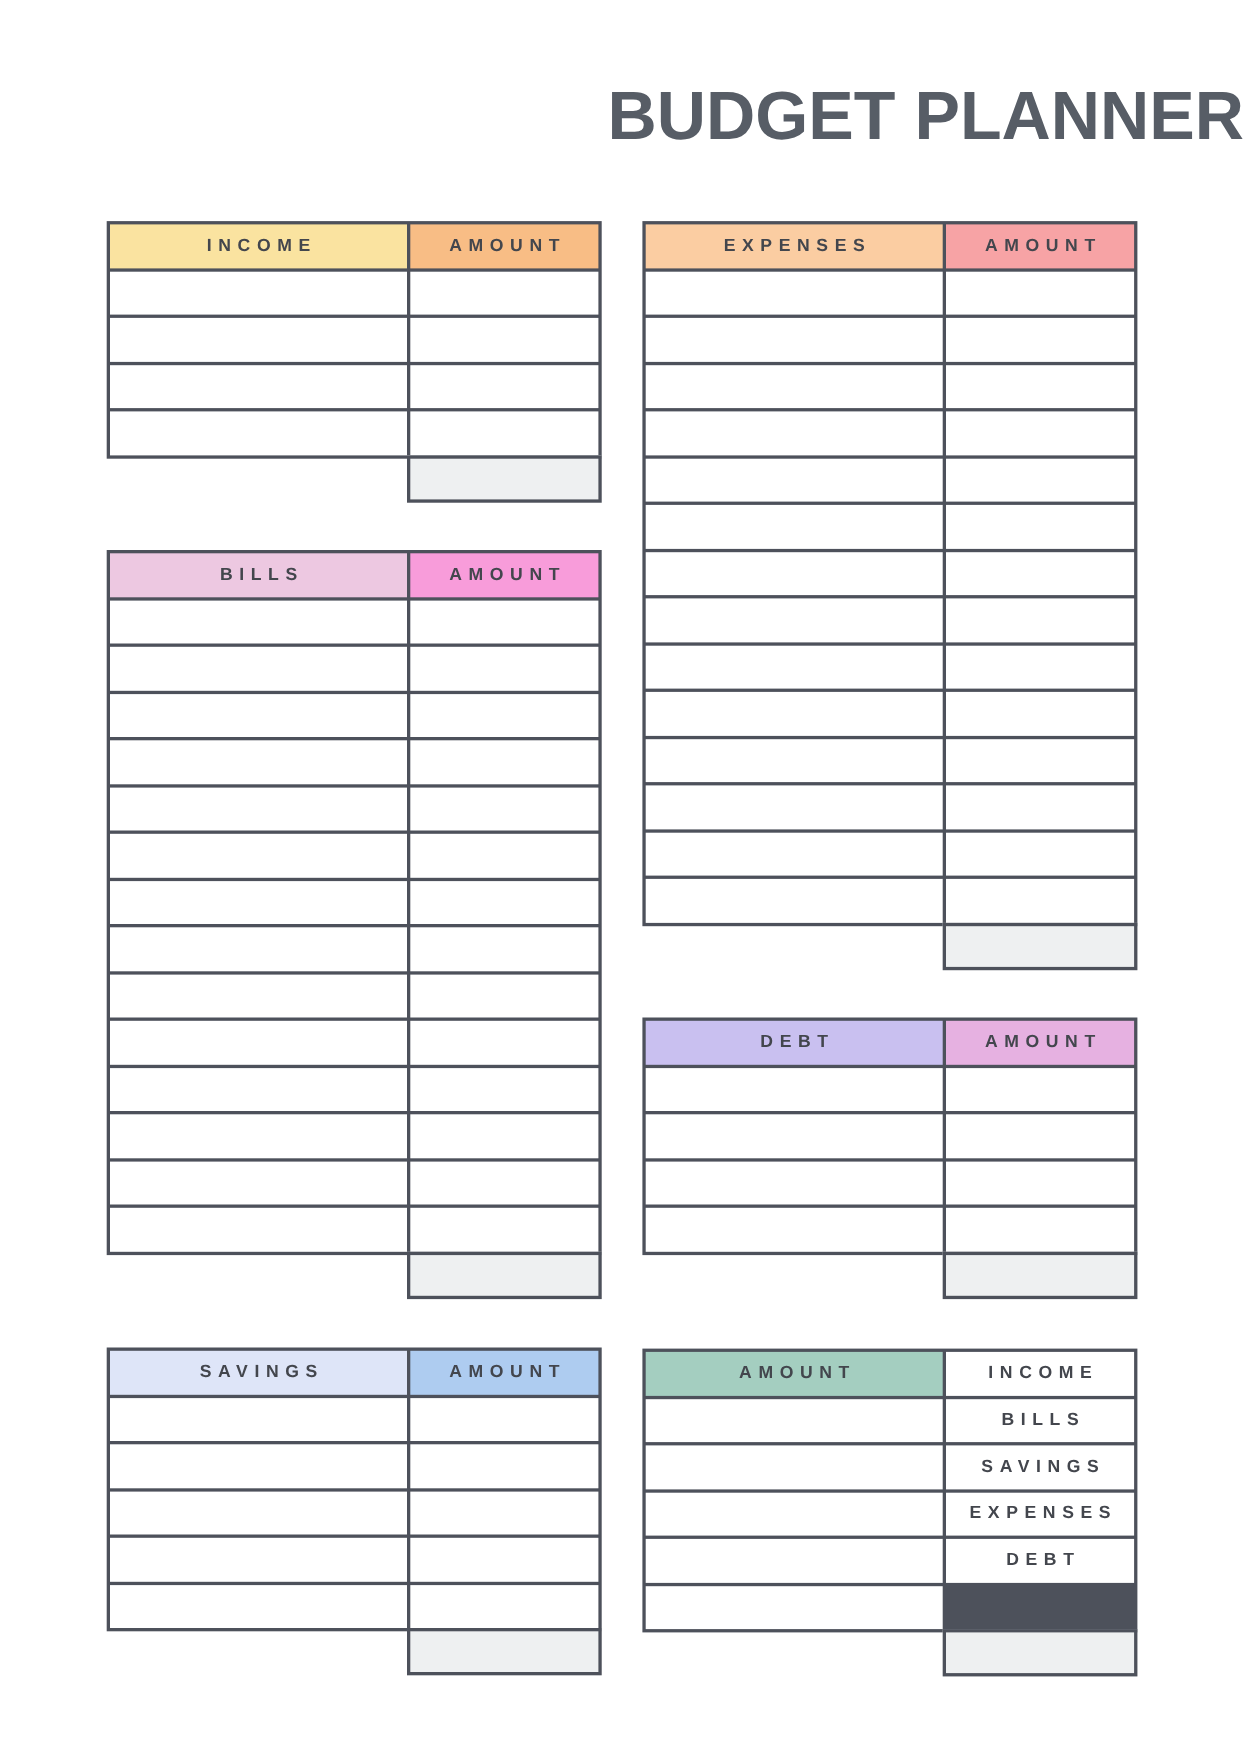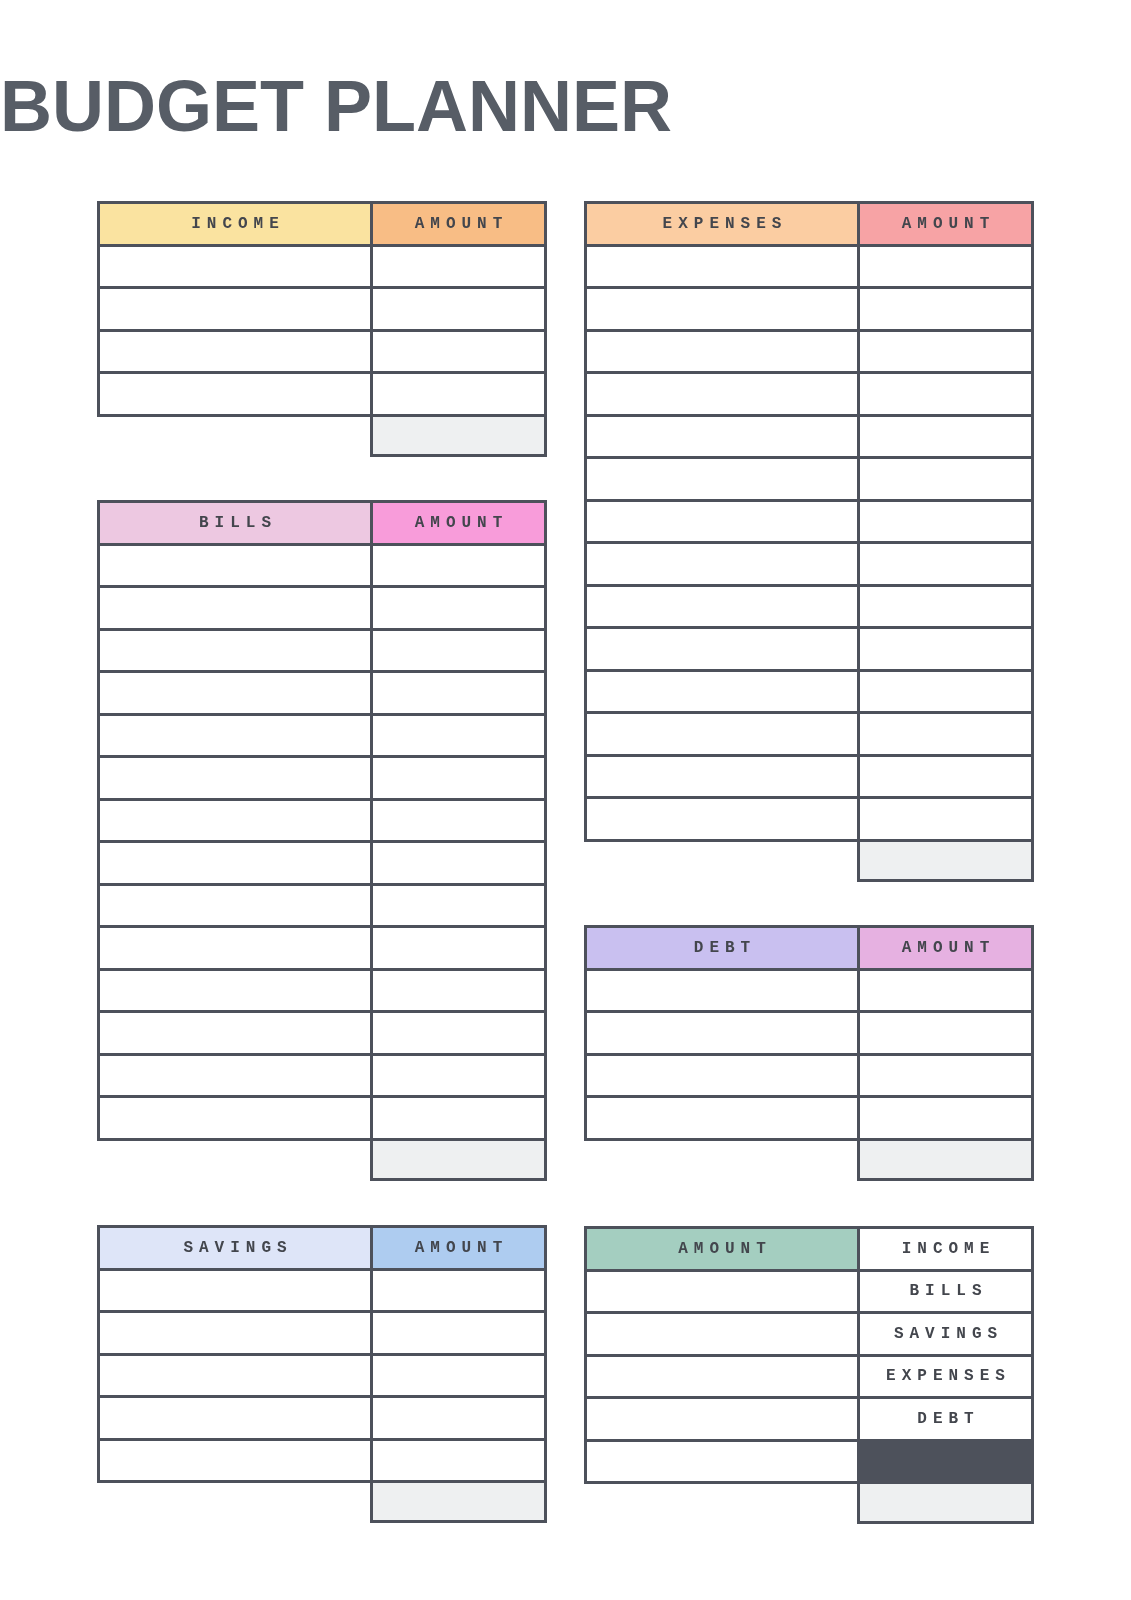--- a/index.html
+++ b/index.html
@@ -12,38 +12,37 @@
     height:1600px;
     background:#ffffff;
     overflow:hidden;
   }
 
   .page-title {
     position:absolute;
     top:58px;
     left:0;
     width:100%;
-    text-align:left;
-    font-size:72px;
+    text-align:right;
+    font-size:62px;
     line-height:96px;
     font-weight:bold;
     letter-spacing:0px;
     color:var(--title, #575d66);
     white-space:nowrap;
   }
 
   .btable { position:absolute; width:450px; }
 
   .tgrid {
     display:grid;
     grid-template-columns:1fr 171px;
     gap:3px;
     padding:3px;
     background:var(--border, #4d515b);
-    font-family:Liberation Mono, monospace;
   }
 
   .cell {
     background:#ffffff;
     height:39.5px;
     display:flex;
     align-items:center;
     justify-content:center;
     font-weight:bold;
     font-size:16px;

